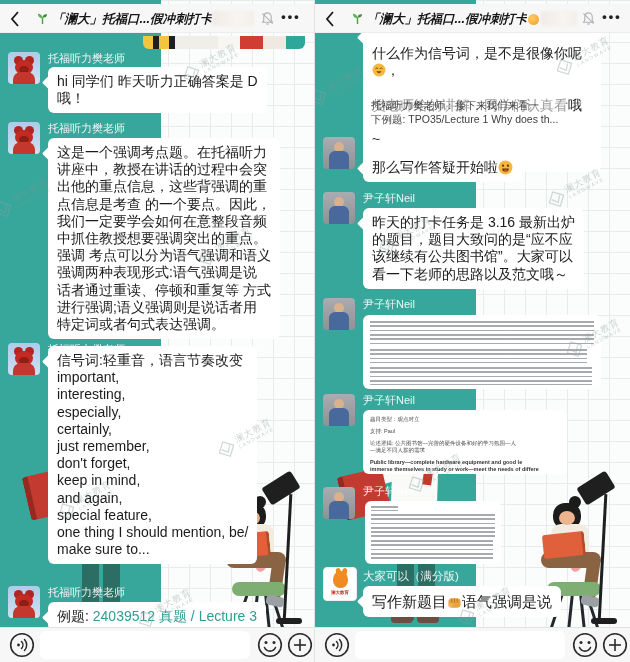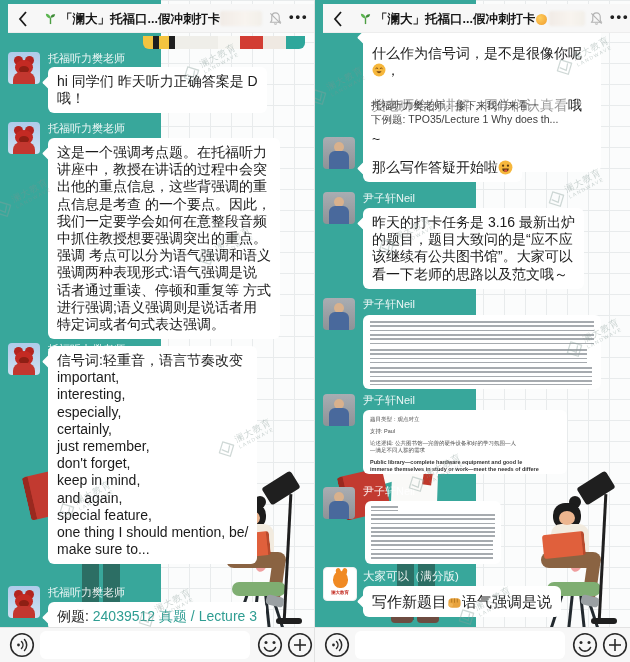--- a/index.html
+++ b/index.html
@@ -7,21 +7,21 @@
   #stage{width:630px;height:662px;display:flex;position:relative;overflow:hidden;background:#fff;}
   .panel{position:relative;width:315px;height:662px;overflow:hidden;flex:0 0 315px;
     background-color:#fbfcfc;
     background-image:linear-gradient(to right,#e8ebec 1px,transparent 1px),
                      linear-gradient(to bottom,#e8ebec 1px,transparent 1px);
     background-size:21px 21px;}
   .panel.left{border-right:1px solid #e2e2e2;}
   .teal-block{position:absolute;left:0;top:0;width:161px;height:662px;background:#38a79b;z-index:1;}
 
   
-  .hdr{position:absolute;left:8px;top:4px;width:100%;height:29px;background:#f7f7f7;border-bottom:1px solid #ededed;z-index:40;}
+  .hdr{position:absolute;left:0;top:4px;width:100%;height:29px;background:#f7f7f7;border-bottom:1px solid #ededed;z-index:40;font-style:italic;}
   .hdr .back{position:absolute;left:10px;top:7px;}
   .hdr .sprout{position:absolute;left:36px;top:8px;}
   .hdr .title{position:absolute;left:52px;top:7px;width:160px;font-size:12.5px;font-weight:700;color:#161616;white-space:nowrap;overflow:hidden;}
   .hdr .blurbox{position:absolute;top:7px;width:42px;height:15px;border-radius:2px;
     background:linear-gradient(90deg,#f1ebe6,#f8f4ef 60%,#f2efe9);filter:blur(1.2px);}
   .hdr .emojidot{position:absolute;top:10px;width:11px;height:11px;border-radius:50%;
     background:radial-gradient(circle at 35% 35%,#ffcf5e,#f09b2d);}
   .hdr .bell{position:absolute;top:7px;}
   .hdr .dots{position:absolute;top:5px;font-size:13px;letter-spacing:2px;color:#222;font-weight:700;}
 

